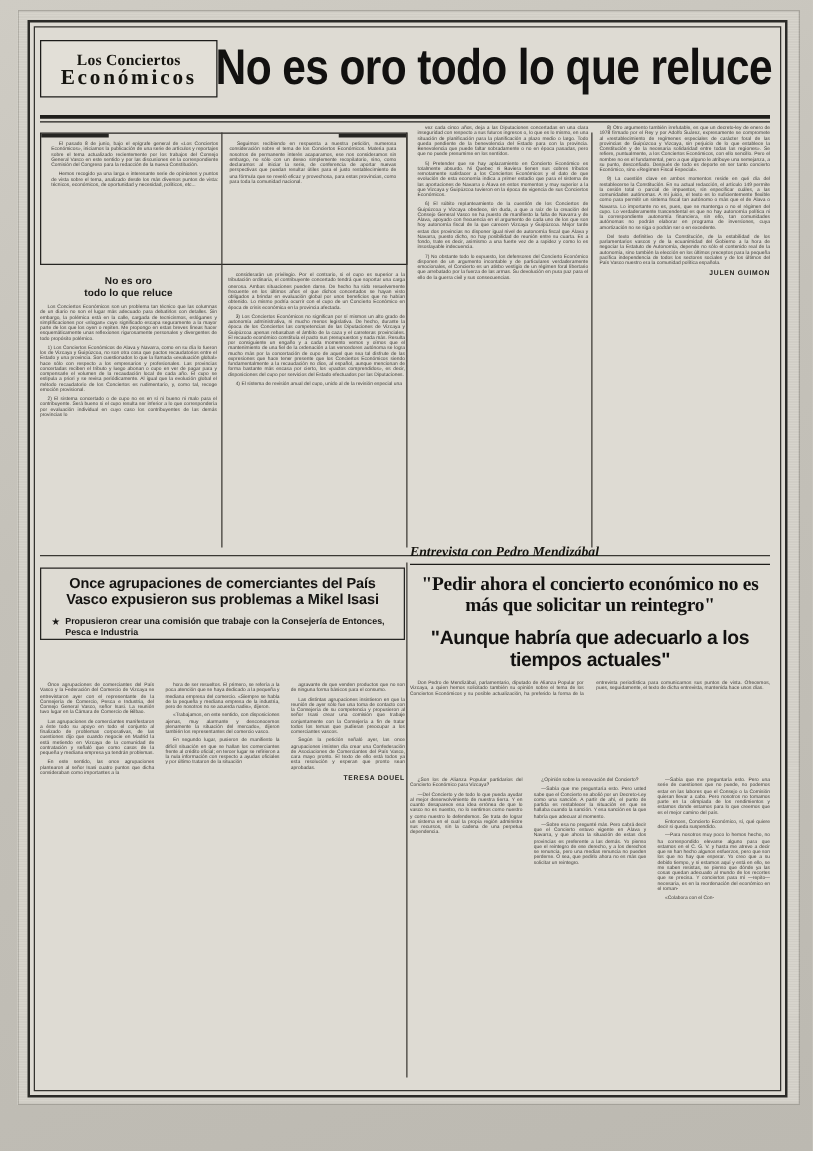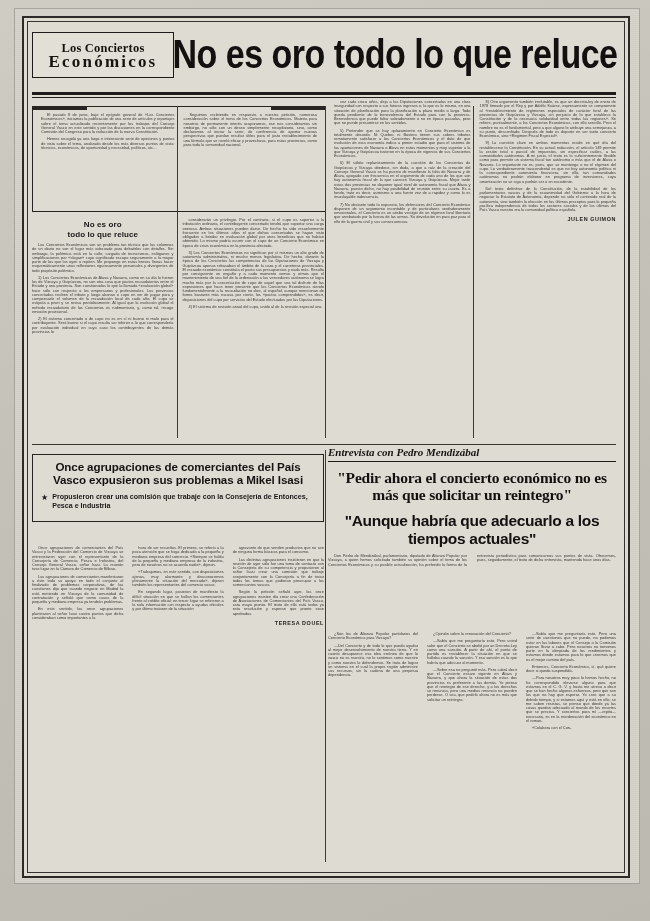--- a/index.html
+++ b/index.html
@@ -110,21 +110,21 @@
     font-family:"Liberation Sans", sans-serif;
     font-weight:bold;font-size:5.4px;letter-spacing:0.6px;
     color:#24231f;text-align:right;margin-top:4px;
   }
 
   .sec-rule{position:absolute;left:6px;top:424px;width:584px;height:1px;background:#3a3833;}
 
   
   .artL{position:absolute;left:6px;top:434px;width:292px;height:408px;}
   .artL-head{
-    border:1px solid #262522;padding:5px 6px 10px 6px;background:#dedbd3;
+    border:1px solid #262522;padding:5px 6px 0 6px;background:#dedbd3;
   }
   .artL-head h2{
     margin:0;font-family:"Liberation Sans", sans-serif;
     font-weight:bold;font-size:11.6px;line-height:13.4px;
     color:#141311;text-align:center;letter-spacing:-0.1px;
   }
   .artL-sub{
     margin-top:6px;padding:0 2px;
     display:flex;gap:4px;align-items:flex-start;
   }
@@ -135,21 +135,21 @@
     font-family:"Liberation Sans", sans-serif;
     font-weight:bold;font-size:7.1px;line-height:9px;color:#1a1917;
   }
   .artL-cols{
     position:absolute;left:0;top:92px;width:292px;height:312px;
     display:flex;gap:9px;
   }
   .artL-cols .col{flex:1;}
 
   
-  .artR{position:absolute;left:302px;top:426px;width:288px;height:416px;}
+  .artR{position:absolute;left:302px;top:416px;width:288px;height:416px;}
   .kicker{
     font-family:"Liberation Serif", serif;
     font-style:italic;font-weight:bold;font-size:11px;line-height:13px;
     color:#15140f;border-bottom:1.5px solid #1d1c19;padding-bottom:2px;
     margin-bottom:7px;
   }
   .quote1{
     font-family:"Liberation Serif", serif;
     font-weight:bold;font-size:15.5px;line-height:17px;
     color:#121110;text-align:center;letter-spacing:-0.2px;

